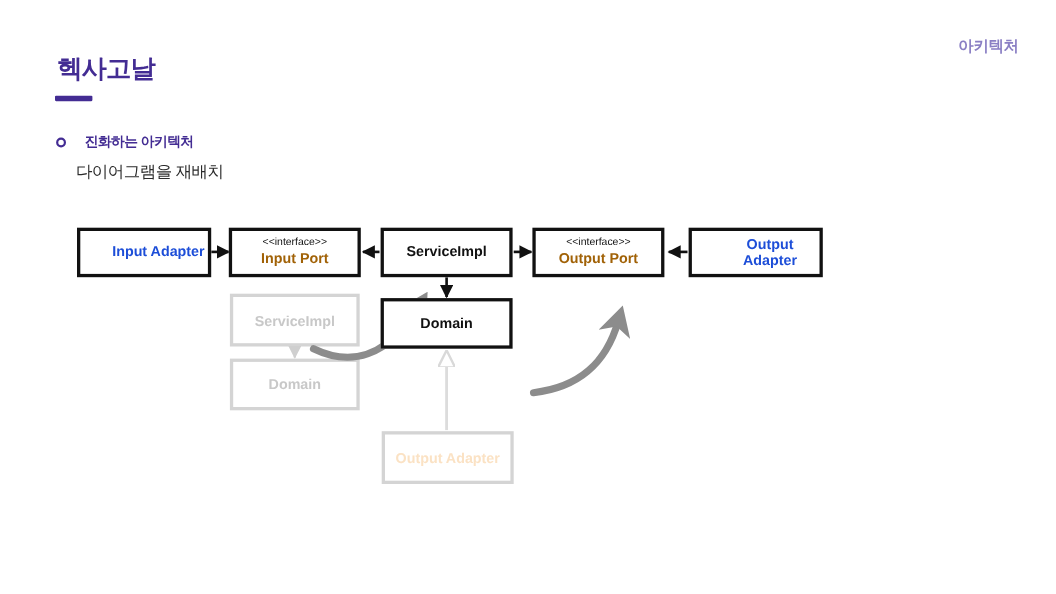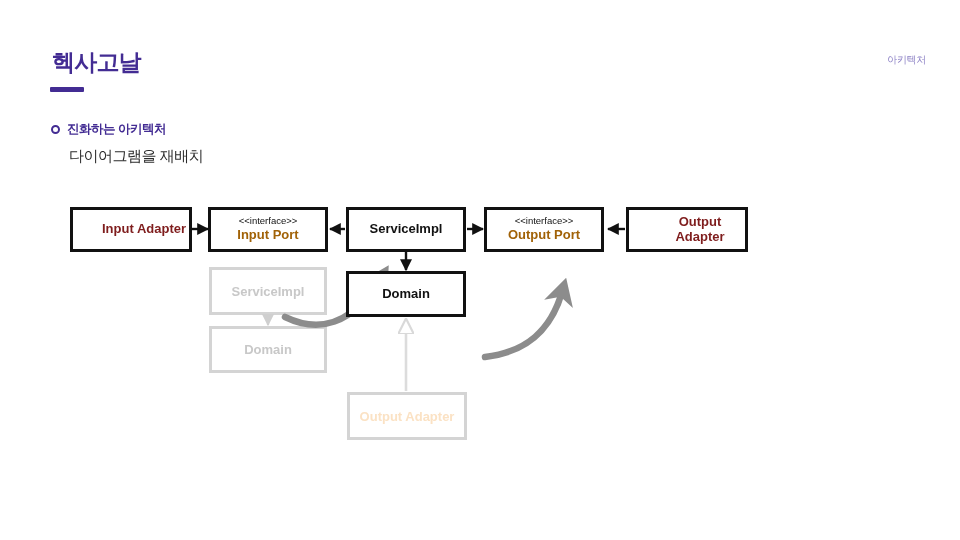--- a/index.html
+++ b/index.html
@@ -8,36 +8,35 @@
     background:#ffffff;
     font-family:"Liberation Sans","DejaVu Sans",sans-serif;
     overflow:hidden;
     position:relative;
   }
   .slide{position:absolute;inset:0;}
 
   
   .corner-tag{
     position:absolute;right:34px;top:33px;
-    font-size:10px;font-weight:normal;color:#8a7fc4;
+    font-size:14px;font-weight:bold;color:#8a7fc4;
     letter-spacing:-0.3px;
-    margin-top:20px;
   }
   .title{
     position:absolute;left:52px;top:47px;
     font-size:23px;font-weight:bold;color:#432c93;
     letter-spacing:-0.8px;
   }
   .title-rule{
     position:absolute;left:50px;top:87px;
     width:34px;height:5px;background:#432c93;border-radius:1px;
   }
   .bullet-row{
     position:absolute;left:51px;top:121px;
-    display:flex;align-items:center;gap:7px;text-align:right;
+    display:flex;align-items:center;gap:17px;text-align:right;
   }
   .bullet-ring{
     width:9px;height:9px;border-radius:50%;
     border:2.5px solid #432c93;box-sizing:border-box;
     flex:none;
   }
   .bullet-text{
     font-size:12.5px;font-weight:bold;color:#432c93;letter-spacing:-0.5px;
   }
   .subline{
@@ -52,21 +51,21 @@
     position:absolute;box-sizing:border-box;
     background:#ffffff;border:3px solid #111111;
     display:flex;flex-direction:column;
     align-items:center;justify-content:center;
     text-align:center;
   }
   .box .iface{
     font-size:9.5px;color:#111;line-height:1.1;margin-bottom:1px;
   }
   .box .lbl{font-size:13px;font-weight:bold;line-height:1.15;}
-  .lbl.orange{color:#7f1d1d;margin-left:26px;}
+  .lbl.orange{color:#1d4ed8;margin-left:26px;}
   .lbl.teal{color:#a16207;}
   .lbl.black{color:#111111;}
 
   
   .ghost{
     position:absolute;box-sizing:border-box;
     background:#ffffff;border:3px solid #d4d4d4;
     display:flex;align-items:center;justify-content:center;
     text-align:center;
   }

